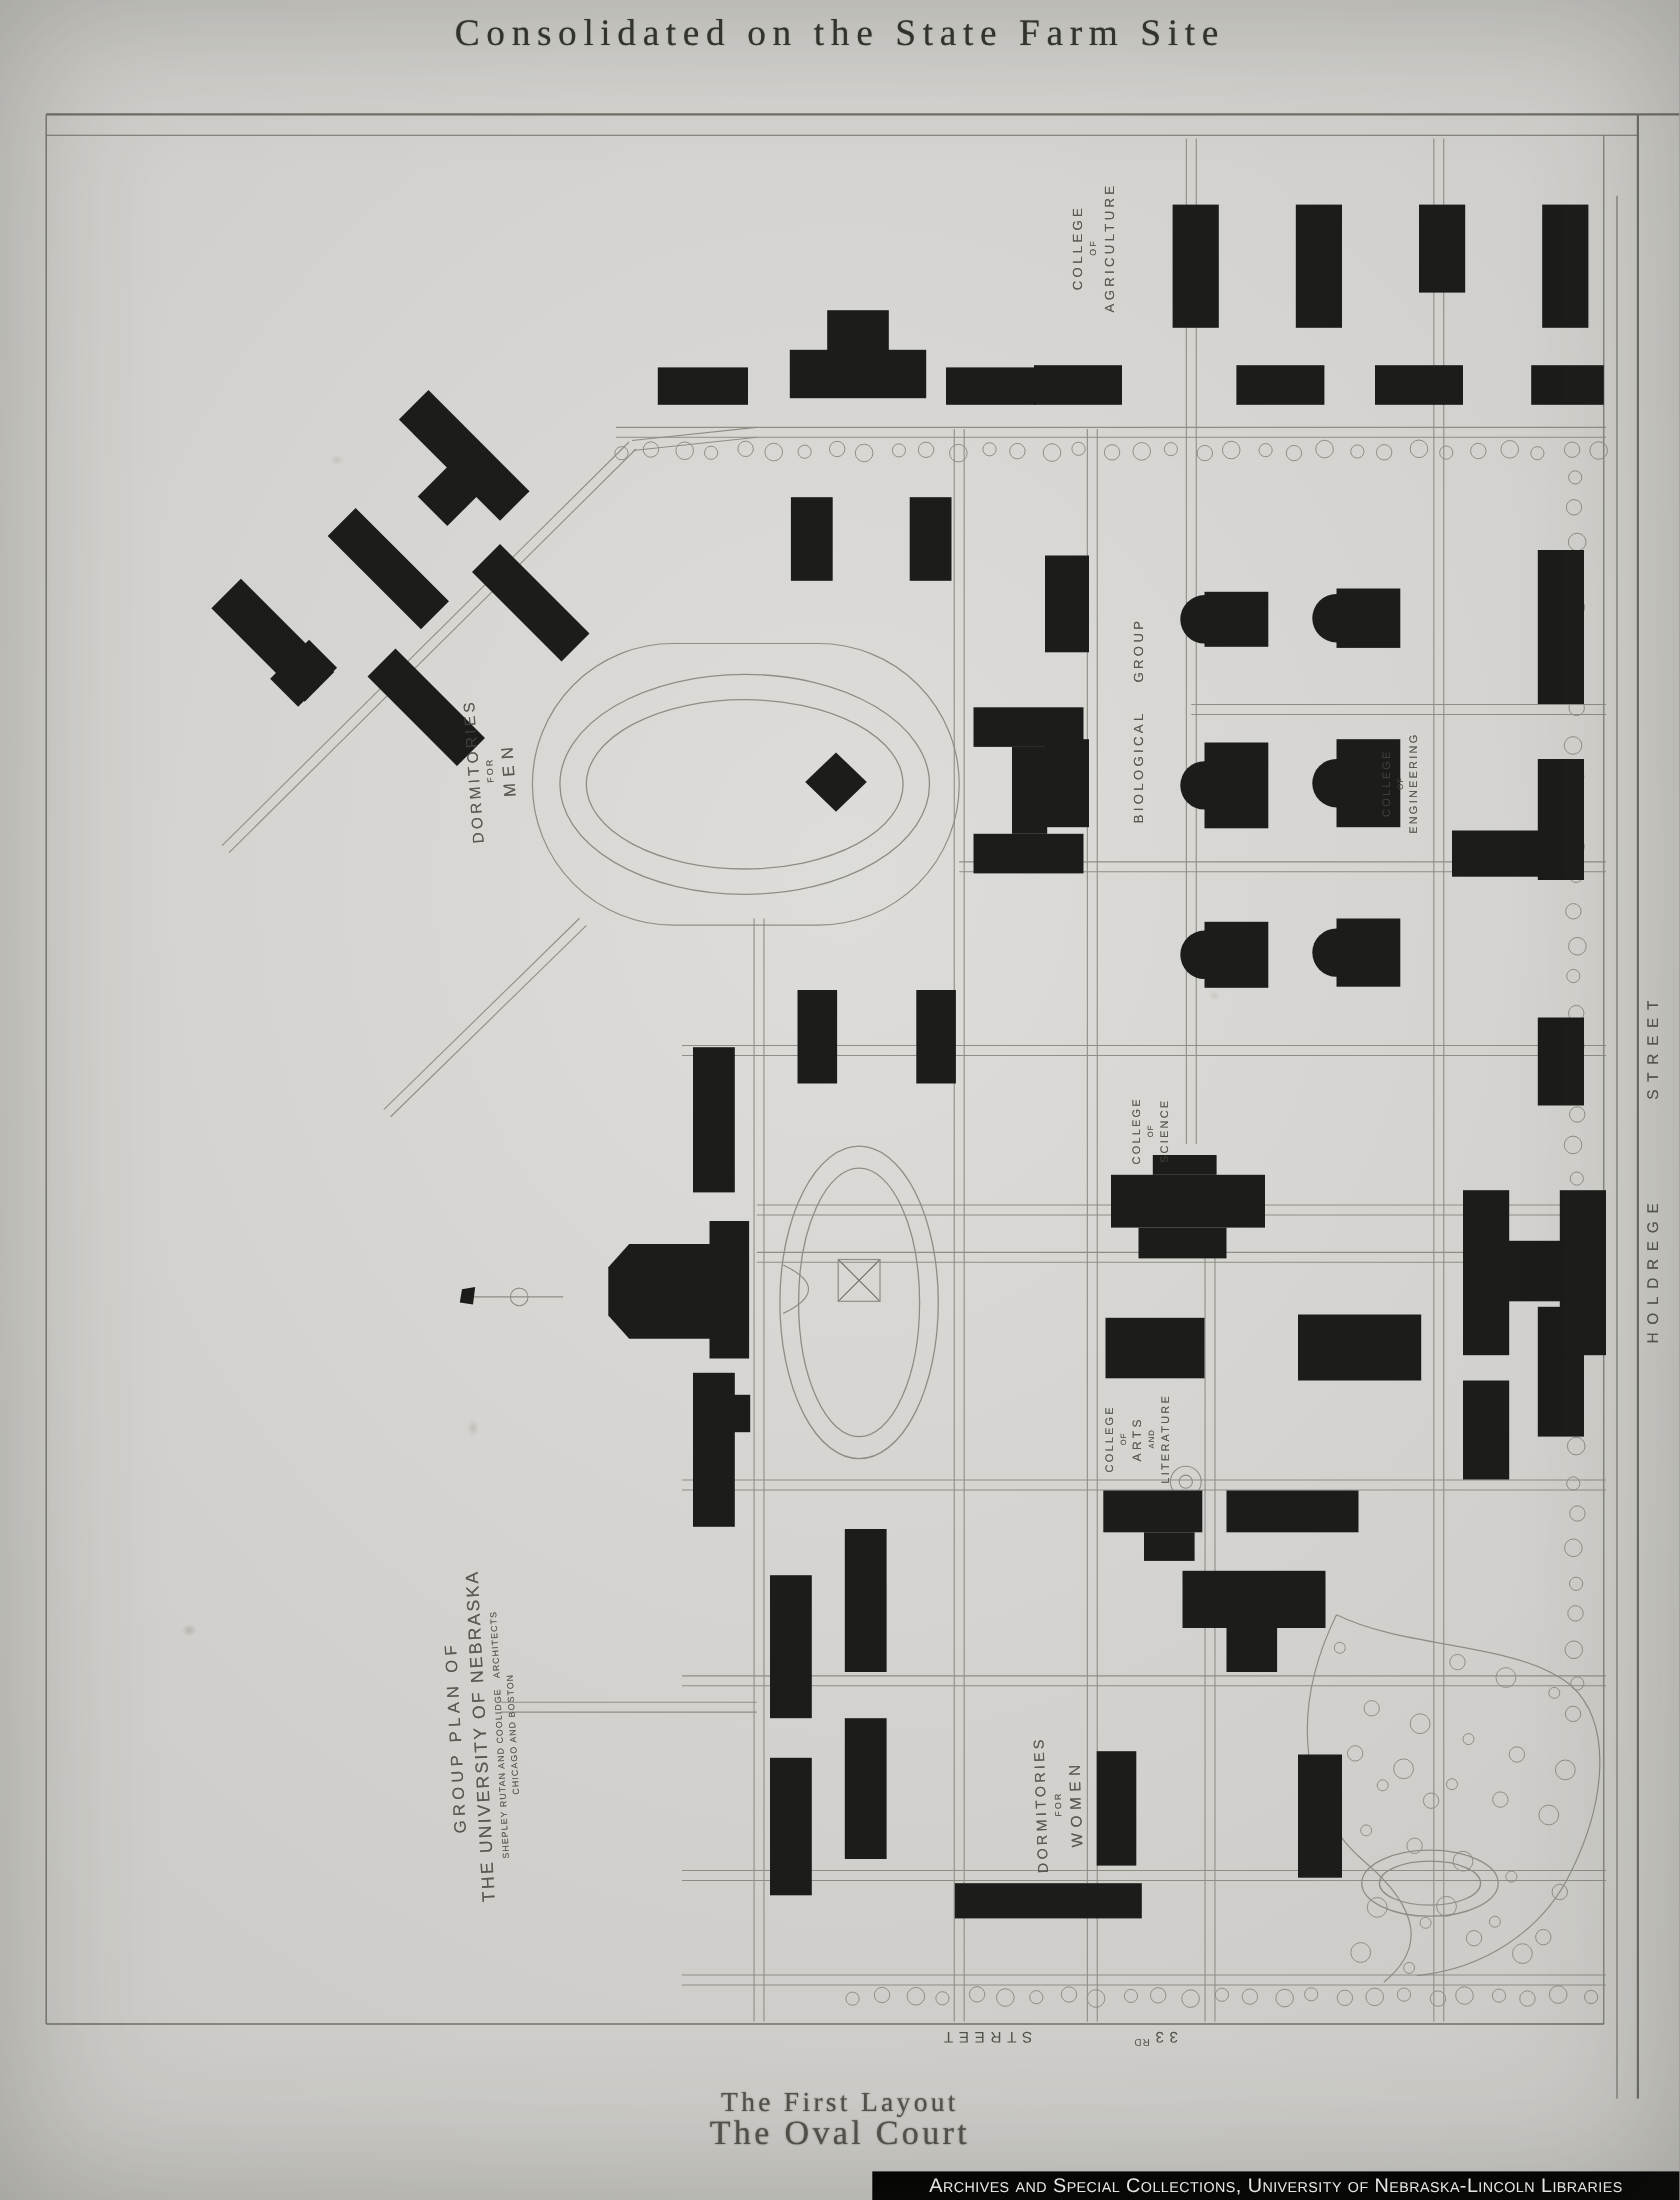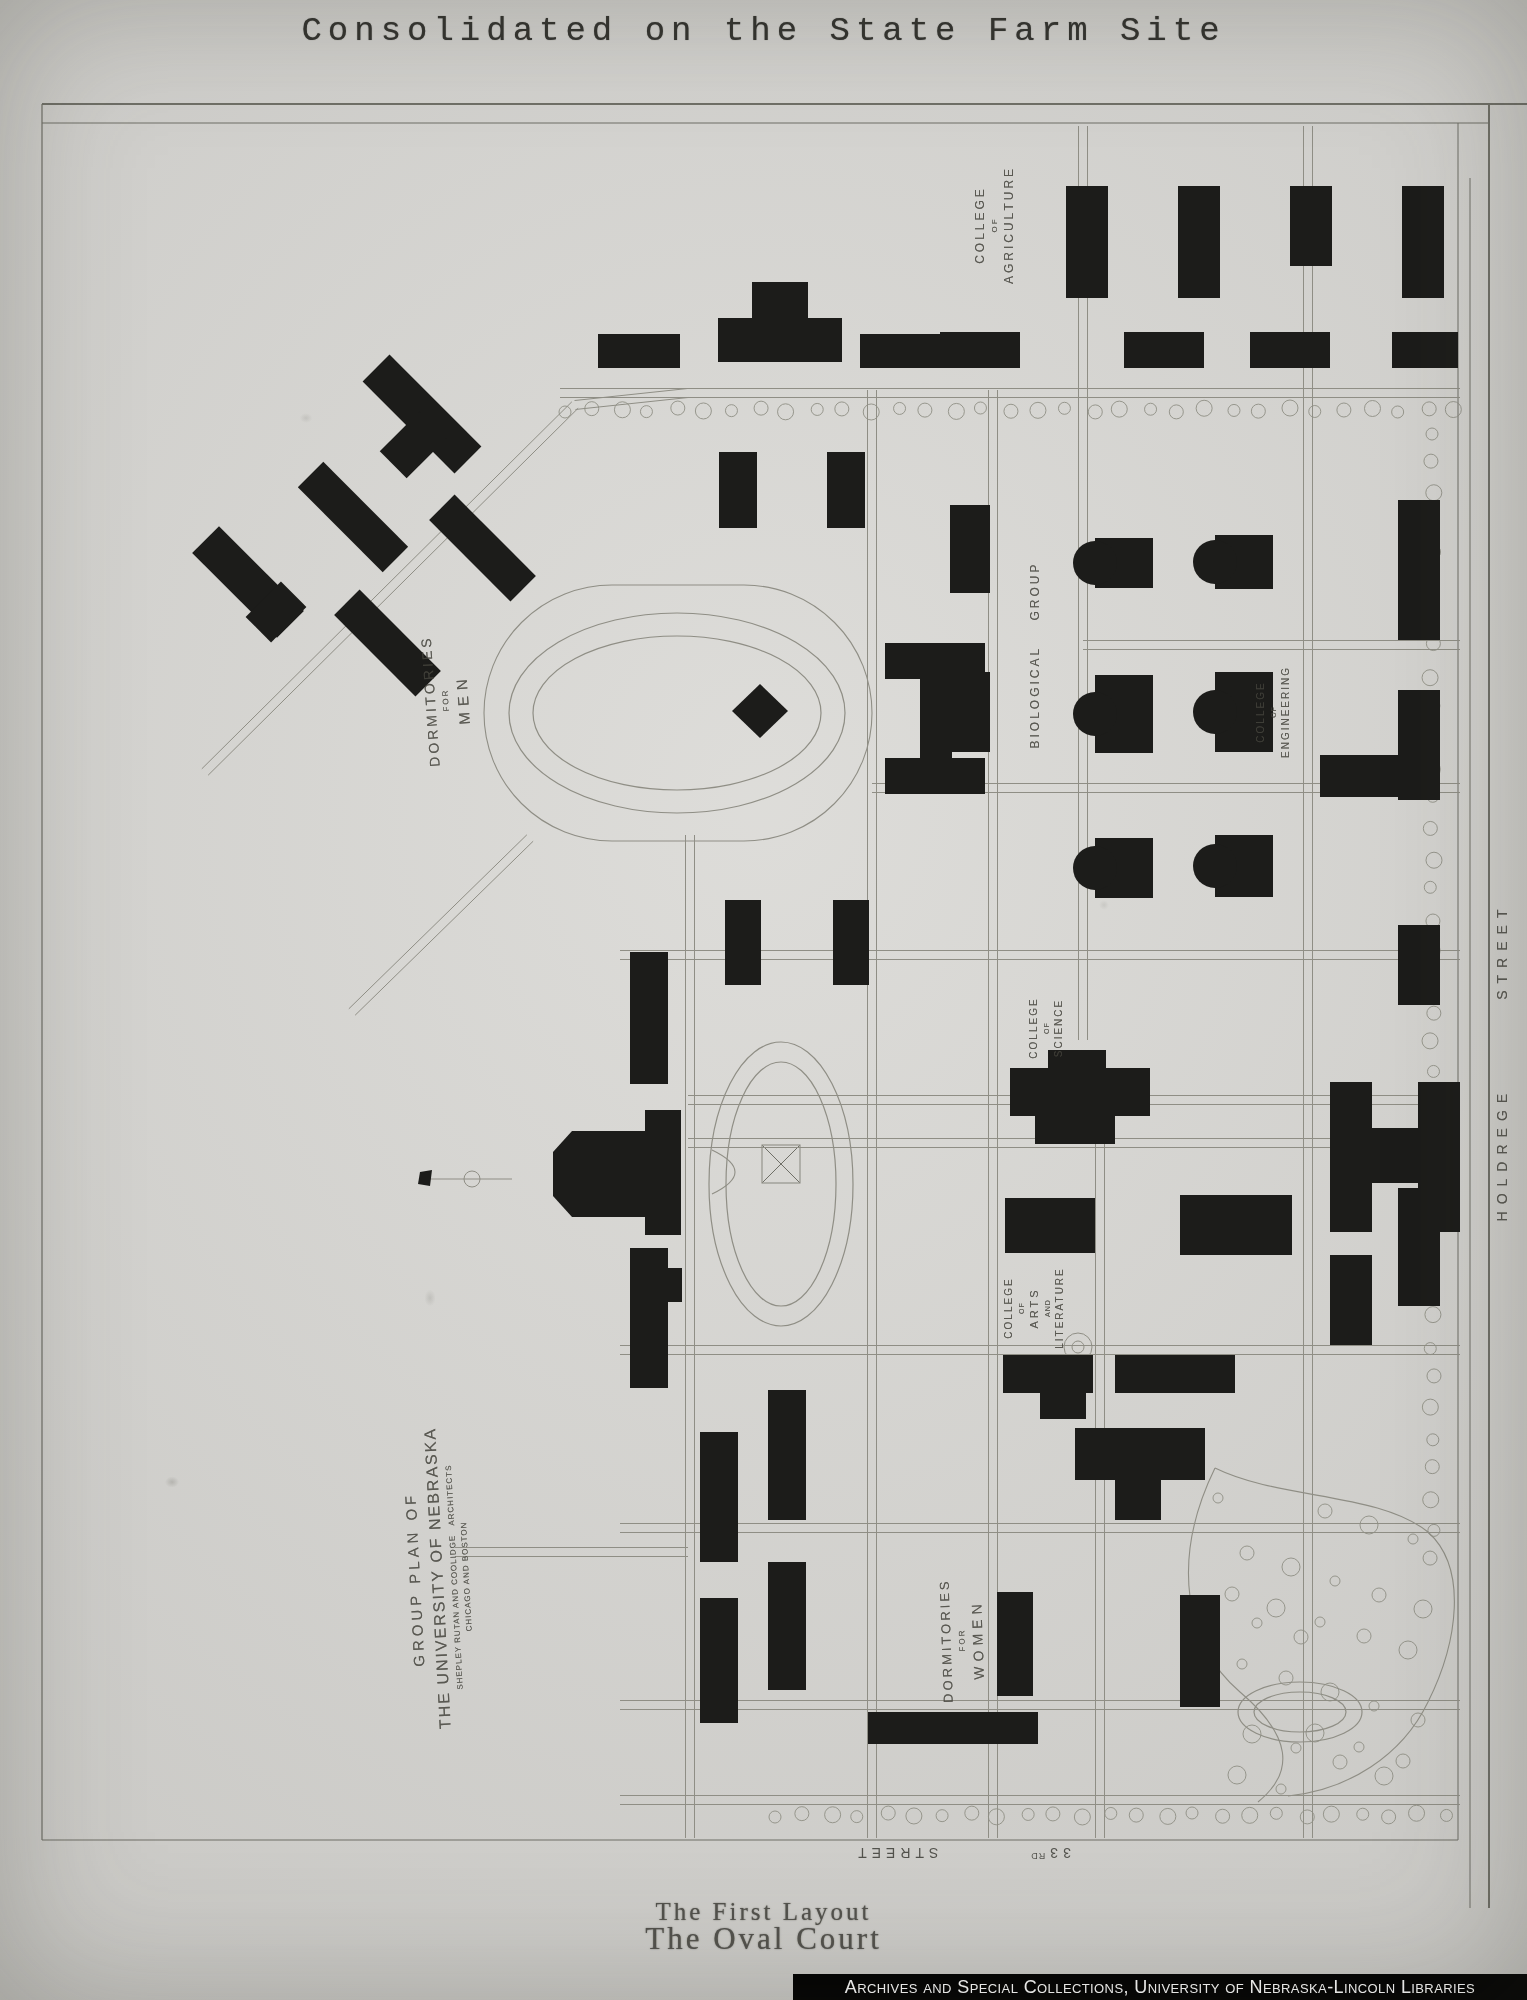--- a/index.html
+++ b/index.html
@@ -11,21 +11,21 @@
       radial-gradient(9px 7px at 306px 418px, rgba(70,70,60,.12), transparent 70%),
       radial-gradient(7px 7px at 1104px 905px, rgba(70,70,60,.10), transparent 70%),
       radial-gradient(140% 120% at 50% 40%, rgba(255,255,255,.18), rgba(0,0,0,.12)),
       linear-gradient(#d6d5d1,#d6d5d1);
     font-family:"Liberation Sans", sans-serif;
   }
   .vignette{position:absolute;inset:0;pointer-events:none;
     box-shadow:inset 0 0 140px rgba(55,55,48,.30);}
   .plan-title{
     position:absolute;top:12px;left:0;width:100%;text-align:center;
-    font-family:Liberation Mono, monospace;font-size:34px;letter-spacing:6px;
+    font-family:Liberation Serif, serif;font-size:34px;letter-spacing:6px;
     color:#33332f;text-shadow:0 0 1px rgba(40,40,36,.55);white-space:nowrap;
   }
   svg#plan-svg{position:absolute;left:0;top:0;filter:blur(.3px);}
   #labels{position:absolute;left:0;top:0;width:100%;height:100%;}
   .map-label{
     position:absolute;text-align:center;color:#45443d;line-height:1.45;
     white-space:pre;opacity:.85;text-shadow:0 0 .5px rgba(60,60,52,.6);
   }
   .map-label div{white-space:pre;}
   .street33{

